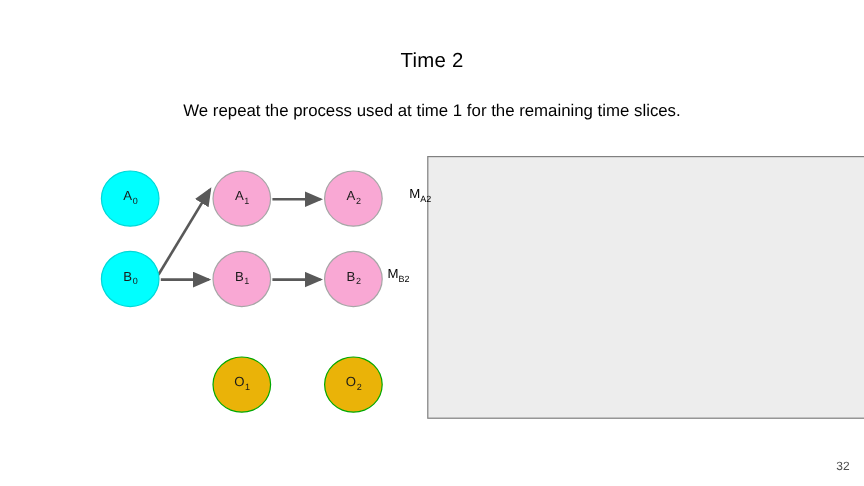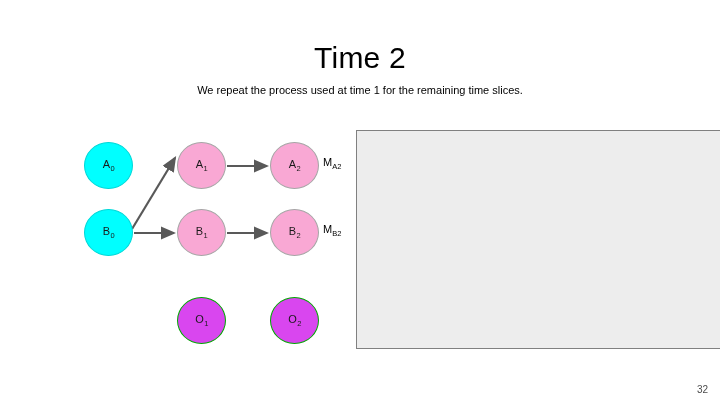--- a/index.html
+++ b/index.html
@@ -16,34 +16,34 @@
     font-family: "Liberation Sans", sans-serif;
   }
 
   
   #slide-title {
     position: absolute;
     left: 0;
     top: 41px;
     width: 720px;
     text-align: center;
-    font-size: 30px;
+    font-size: 17px;
     font-weight: 400;
     color: #000000;
     letter-spacing: 0.2px;
   }
 
   
   #slide-subtitle {
     position: absolute;
     left: 0;
     top: 84px;
     width: 720px;
     text-align: center;
-    font-size: 11px;
+    font-size: 14px;
     font-weight: 400;
     color: #000000;
   }
 
   
   #right-panel {
     position: absolute;
     left: 356px;
     top: 130px;
     width: 372px;
@@ -93,21 +93,21 @@
   }
   .node-state {
     background: #00ffff;
     border: 1px solid #00d8d8;
   }
   .node-hidden {
     background: #f9a8d4;
     border: 1px solid #a6a6a6;
   }
   .node-obs {
-    background: #d946ef;
+    background: #eab308;
     border: 1px solid #00a800;
   }
 
   
   .m-label {
     position: absolute;
     font-size: 11px;
     color: #000000;
     white-space: nowrap;
   }
@@ -172,20 +172,20 @@
           <span class="lbl">B<sub>2</sub></span>
         </div>
         <div class="node node-obs" style="left: 177px; top: 297px;">
           <span class="lbl">O<sub>1</sub></span>
         </div>
         <div class="node node-obs" style="left: 270px; top: 297px;">
           <span class="lbl">O<sub>2</sub></span>
         </div>
       </div>
     <div id="label-layer">
-        <div class="m-label" style="left: 323px; top: 156px;">M<sub>A2</sub></div>
+        <div class="m-label" style="left: 341px; top: 156px;">M<sub>A2</sub></div>
         <div class="m-label" style="left: 323px; top: 223px;">M<sub>B2</sub></div>
       </div>
   </div>
 
   <div id="page-number">32</div>
 
 </div>
 
 </body></html>

